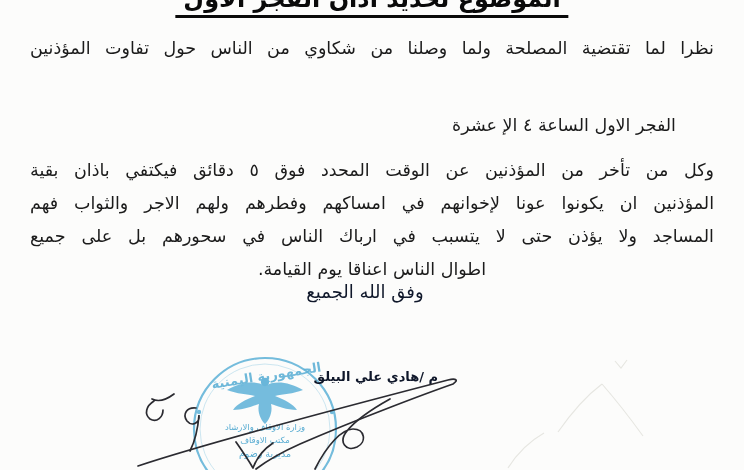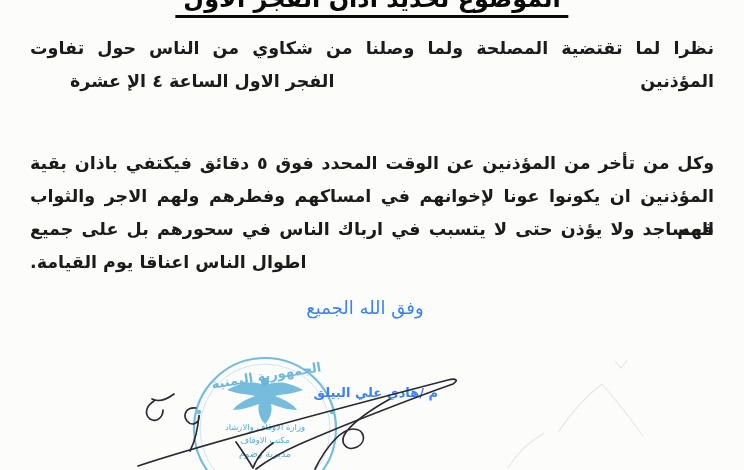--- a/index.html
+++ b/index.html
@@ -13,32 +13,31 @@
   }
   
   .title-clip{
     position:absolute;top:-15px;left:50%;transform:translateX(-50%);
     font-size:24px;font-weight:bold;line-height:28px;letter-spacing:1px;
     color:#0a0a0a;border-bottom:3px solid #0a0a0a;padding:0 8px 2px 8px;
     white-space:nowrap;direction:rtl;
   }
   .para{
     position:absolute;right:30px;width:684px;direction:rtl;
-    font-size:17.5px;color:#1b1b1b;font-weight:bold;
+    font-size:17.5px;color:#1b1b1b;
   }
   .p1{top:32px;}
-  .p2{top:147px;}
+  .p2{top:154px;}
   .line{height:33px;line-height:33px;}
   .line.just{text-align:justify;text-align-last:justify;}
-  .line.indent-right{text-align:left;padding-left:40px;box-sizing:border-box;margin-right:38px;width:646px;}
-  .line.left-end{text-align:left;}
+  .line.indent-right{text-align:right;padding-left:40px;box-sizing:border-box;margin-right:38px;width:646px;margin-top:44px;}
+  .line.left-end{text-align:center;}
   .center-line{
     position:absolute;direction:rtl;white-space:nowrap;
-    color:#3b82f6;
-    margin-top:16px;
+    color:#0f172a;
   }
   .closing{top:281px;left:50%;transform:translateX(-56%);font-size:18px;}
   .issuer{top:323px;left:50%;transform:translateX(-53%);font-size:19px;}
   .signatory{top:369px;left:50%;transform:translateX(-47%);font-size:13px;font-weight:bold;}
   .stamp-svg{position:absolute;left:170px;top:352px;}
   .overlay-svg{position:absolute;left:0;top:0;pointer-events:none;}
   .stamp-text{font-family:"DejaVu Sans",sans-serif;}
 </style>
 </head>
 <body>

